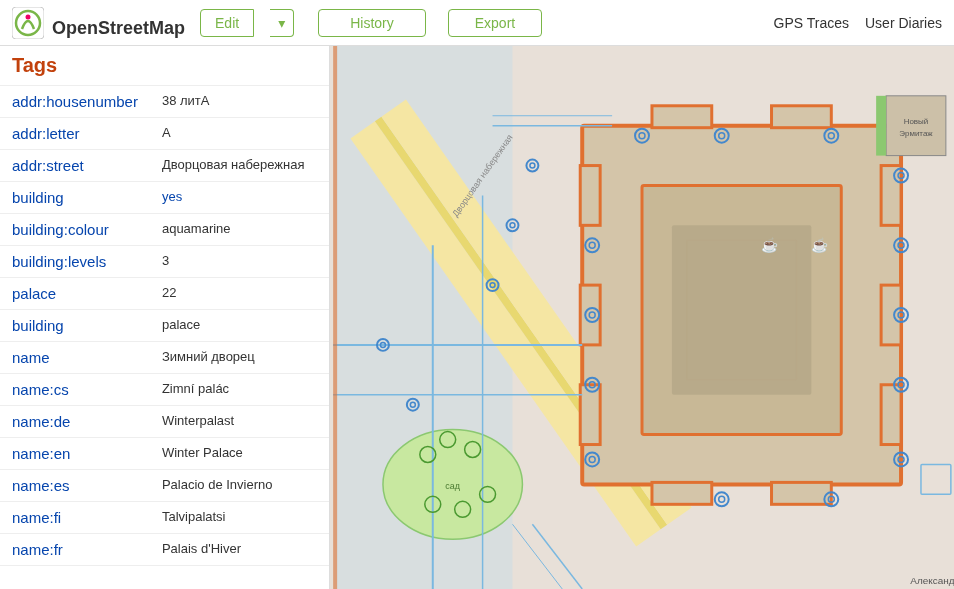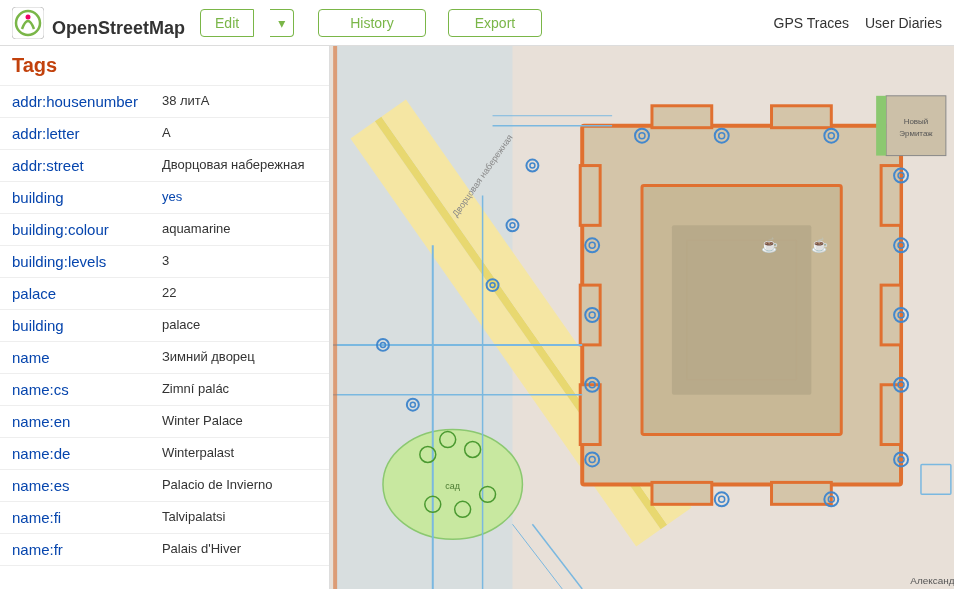--- a/index.html
+++ b/index.html
@@ -217,26 +217,26 @@
           </tr>
           <tr>
             <td class="tag-key">name</td>
             <td class="tag-value">Зимний дворец</td>
           </tr>
           <tr>
             <td class="tag-key">name:cs</td>
             <td class="tag-value">Zimní palác</td>
           </tr>
           <tr>
+            <td class="tag-key">name:de</td>
+            <td class="tag-value">Winterpalast</td>
+          </tr>
+          <tr>
             <td class="tag-key">name:en</td>
             <td class="tag-value">Winter Palace</td>
-          </tr>
-          <tr>
-            <td class="tag-key">name:de</td>
-            <td class="tag-value">Winterpalast</td>
           </tr>
           <tr>
             <td class="tag-key">name:es</td>
             <td class="tag-value">Palacio de Invierno</td>
           </tr>
           <tr>
             <td class="tag-key">name:fi</td>
             <td class="tag-value">Talvipalatsi</td>
           </tr>
           <tr>

